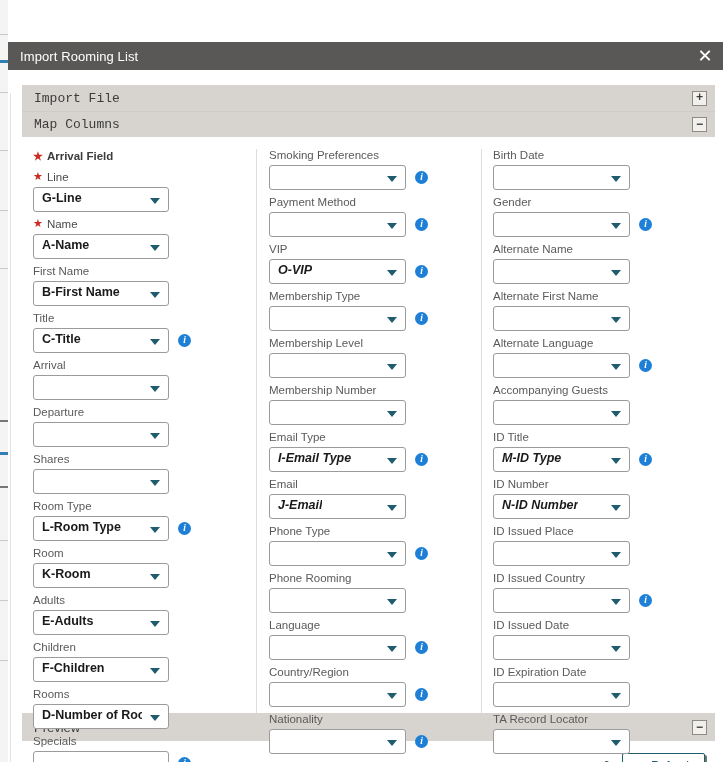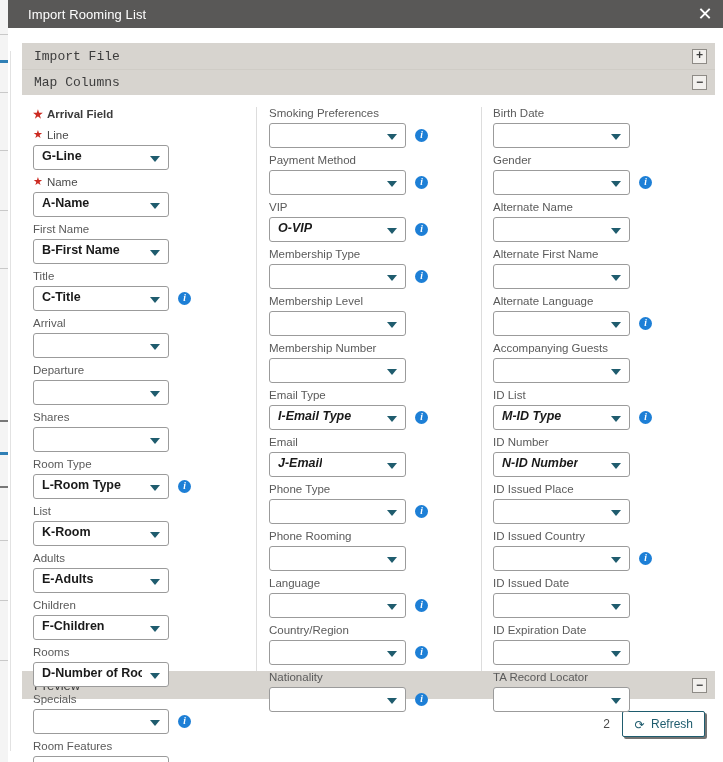--- a/index.html
+++ b/index.html
@@ -49,22 +49,23 @@
     z-index: 2;
     box-sizing: border-box;
   }
 
   .titlebar {
     height: 28px;
     background: #595857;
     display: flex;
     align-items: center;
     justify-content: space-between;
-    padding: 0 0 0 20px;
+    padding: 0 0 0 12px;
     box-sizing: border-box;
+    margin-top: 42px;
   }
   .titlebar-title {
     color: #ffffff;
     font-size: 13px;
     letter-spacing: 0.1px;
   }
   .close-btn {
     width: 36px; height: 28px;
     display: flex; align-items: center; justify-content: center;
     color: #ffffff;
@@ -420,21 +421,21 @@
               <div class="field-row">
                 <div class="select w136">
                   <span class="val">L-Room Type</span>
                   <span class="caret"></span>
                 </div>
                 <span class="info">i</span>
               </div>
             </div>
             <div class="field">
               <div class="field-label">
-                <span>List</span>
+                <span>Room</span>
               </div>
               <div class="field-row">
                 <div class="select w136">
                   <span class="val">K-Room</span>
                   <span class="caret"></span>
                 </div>
               </div>
             </div>
             <div class="field">
               <div class="field-label">
@@ -716,21 +717,21 @@
               </div>
               <div class="field-row">
                 <div class="select w137">
                   <span class="val"></span>
                   <span class="caret empty"></span>
                 </div>
               </div>
             </div>
             <div class="field">
               <div class="field-label">
-                <span>ID List</span>
+                <span>ID Title</span>
               </div>
               <div class="field-row">
                 <div class="select w137">
                   <span class="val">M-ID Type</span>
                   <span class="caret"></span>
                 </div>
                 <span class="info">i</span>
               </div>
             </div>
             <div class="field">

